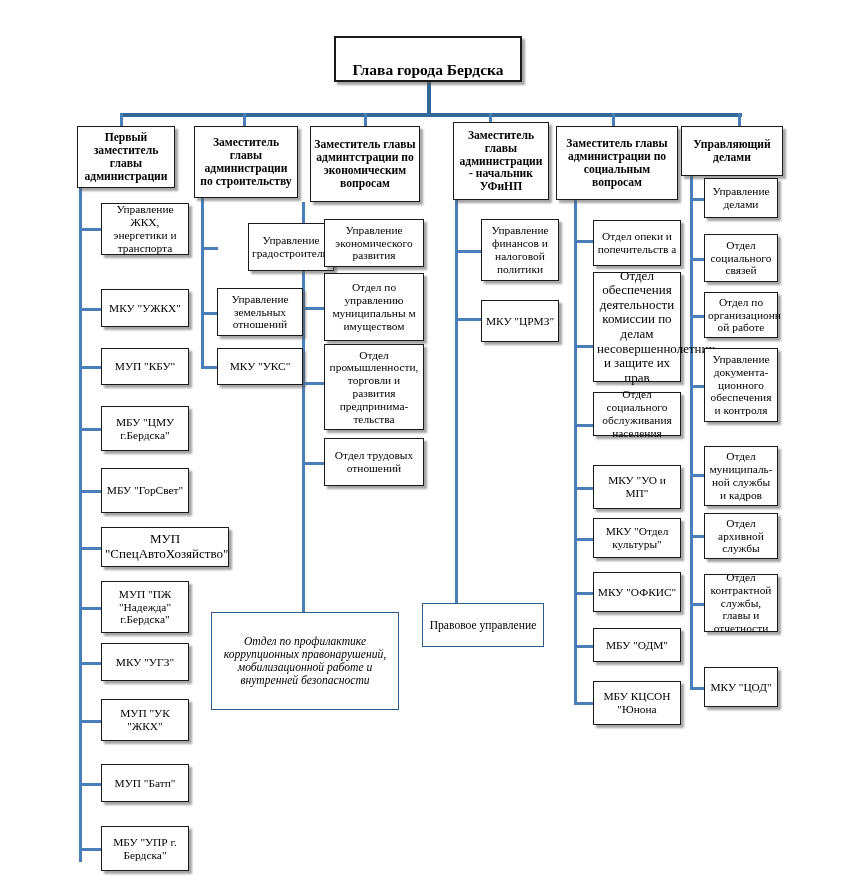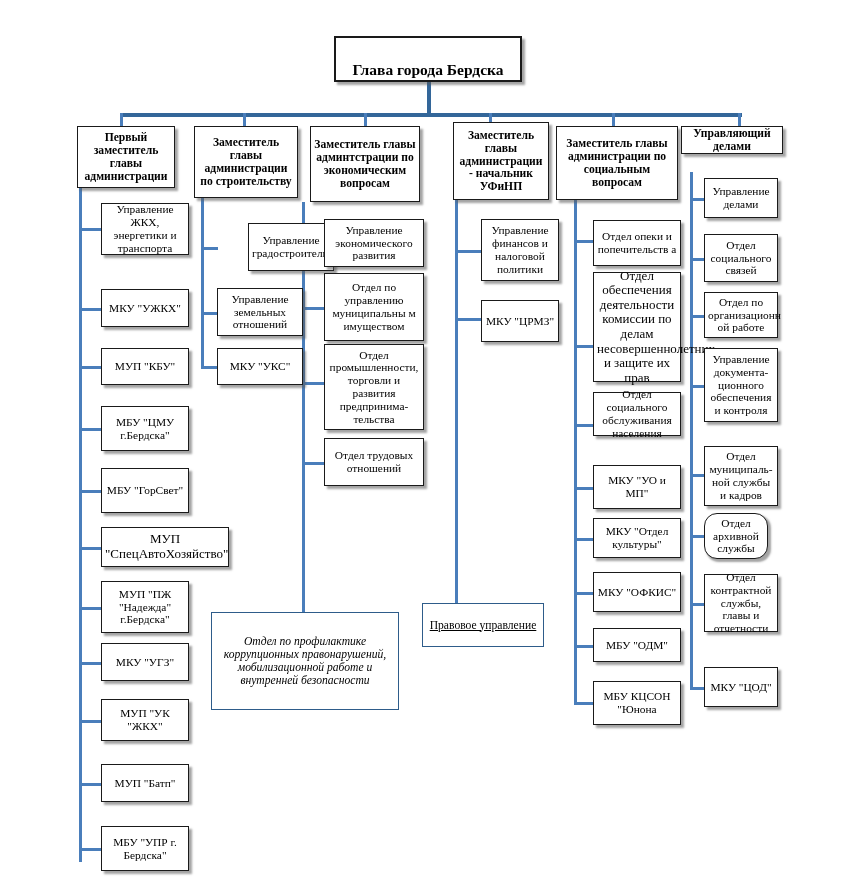--- a/index.html
+++ b/index.html
@@ -135,21 +135,21 @@
   </div>
   <div class="node lvl1" style="left:310px;top:126px;width:110px;height:76px;">
     <span>Заместитель главы админтстрации по экономическим вопросам</span>
   </div>
   <div class="node lvl1" style="left:453px;top:122px;width:96px;height:78px;">
     <span>Заместитель главы администрации - начальник УФиНП</span>
   </div>
   <div class="node lvl1" style="left:556px;top:126px;width:122px;height:74px;">
     <span>Заместитель  главы администрации по социальным вопросам</span>
   </div>
-  <div class="node lvl1" style="left:681px;top:126px;width:102px;height:28px;">
+  <div class="node lvl1" style="left:681px;top:126px;width:102px;height:50px;">
     <span>Управляющий делами</span>
   </div>
 
   <div class="node leaf" style="left:101px;top:203px;width:88px;height:52px;">
     <span>Управление ЖКХ, энергетики и транспорта</span>
     </div>
   <div class="node leaf" style="left:101px;top:289px;width:88px;height:38px;">
     <span>МКУ "УЖКХ"</span>
     </div>
   <div class="node leaf" style="left:101px;top:348px;width:88px;height:37px;">
@@ -205,21 +205,21 @@
   <div class="node plain" style="left:211px;top:612px;width:188px;height:98px;font-style:italic;">
     <span>Отдел по профилактике коррупционных правонарушений, мобилизационной работе и внутренней безопасности</span>
     </div>
 
   <div class="node leaf" style="left:481px;top:219px;width:78px;height:62px;">
     <span>Управление финансов и налоговой политики</span>
     </div>
   <div class="node leaf" style="left:481px;top:300px;width:78px;height:42px;">
     <span>МКУ "ЦРМЗ"</span>
     </div>
-  <div class="node plain" style="left:422px;top:603px;width:122px;height:44px;text-decoration:underline;">
+  <div class="node plain" style="left:422px;top:603px;width:122px;height:44px;">
     <span>Правовое управление</span>
     </div>
 
   <div class="node leaf" style="left:593px;top:220px;width:88px;height:46px;">
     <span>Отдел опеки и попечительств а</span>
     </div>
   <div class="node leaf leaf-sm" style="left:593px;top:272px;width:88px;height:110px;">
     <span>Отдел обеспечения деятельности комиссии по делам несовершеннолетних  и защите их прав</span>
     </div>
   <div class="node leaf" style="left:593px;top:392px;width:88px;height:44px;">
@@ -249,21 +249,21 @@
     </div>
   <div class="node leaf" style="left:704px;top:292px;width:74px;height:46px;">
     <span>Отдел по организационн ой работе</span>
     </div>
   <div class="node leaf" style="left:704px;top:348px;width:74px;height:74px;">
     <span>Управление документа-ционного обеспечения и контроля</span>
     </div>
   <div class="node leaf" style="left:704px;top:446px;width:74px;height:60px;">
     <span>Отдел муниципаль-ной службы и кадров</span>
     </div>
-  <div class="node leaf" style="left:704px;top:513px;width:64px;height:46px;border-radius:13px;">
+  <div class="node leaf" style="left:704px;top:513px;width:74px;height:46px;">
     <span>Отдел архивной службы</span>
     </div>
   <div class="node leaf" style="left:704px;top:574px;width:74px;height:58px;">
     <span>Отдел контрактной службы, главы и отчетности</span>
     </div>
   <div class="node leaf" style="left:704px;top:667px;width:74px;height:40px;">
     <span>МКУ "ЦОД"</span>
     </div>
 
 </div>

